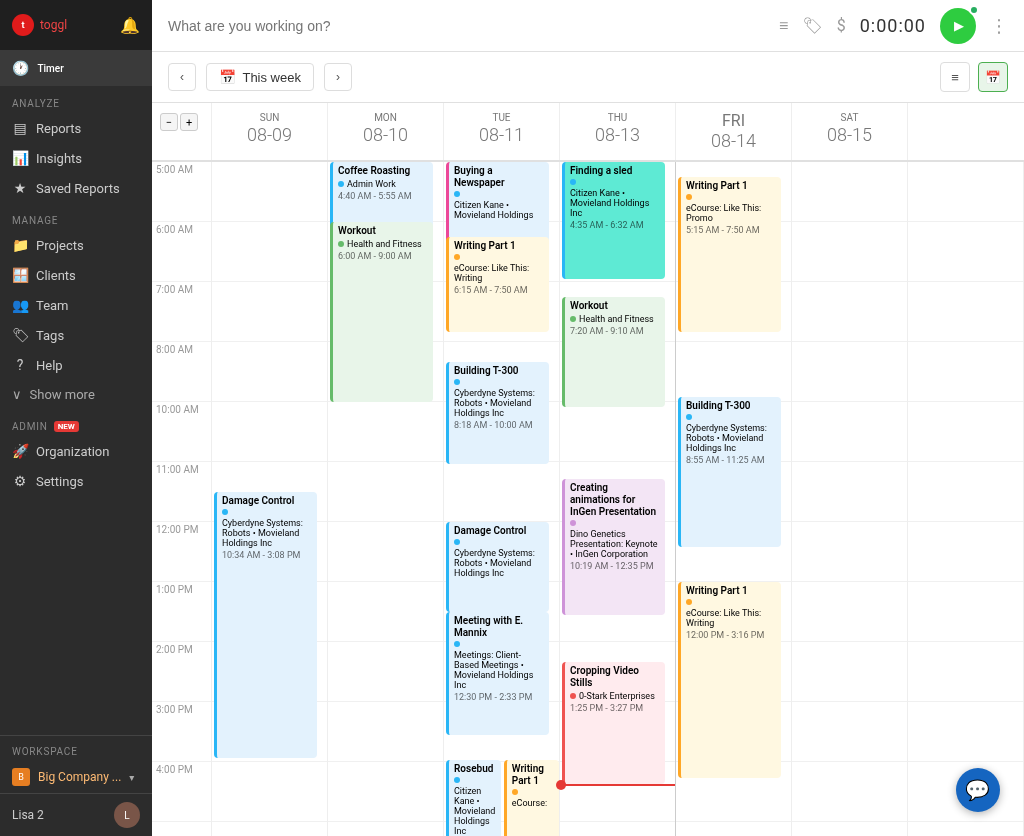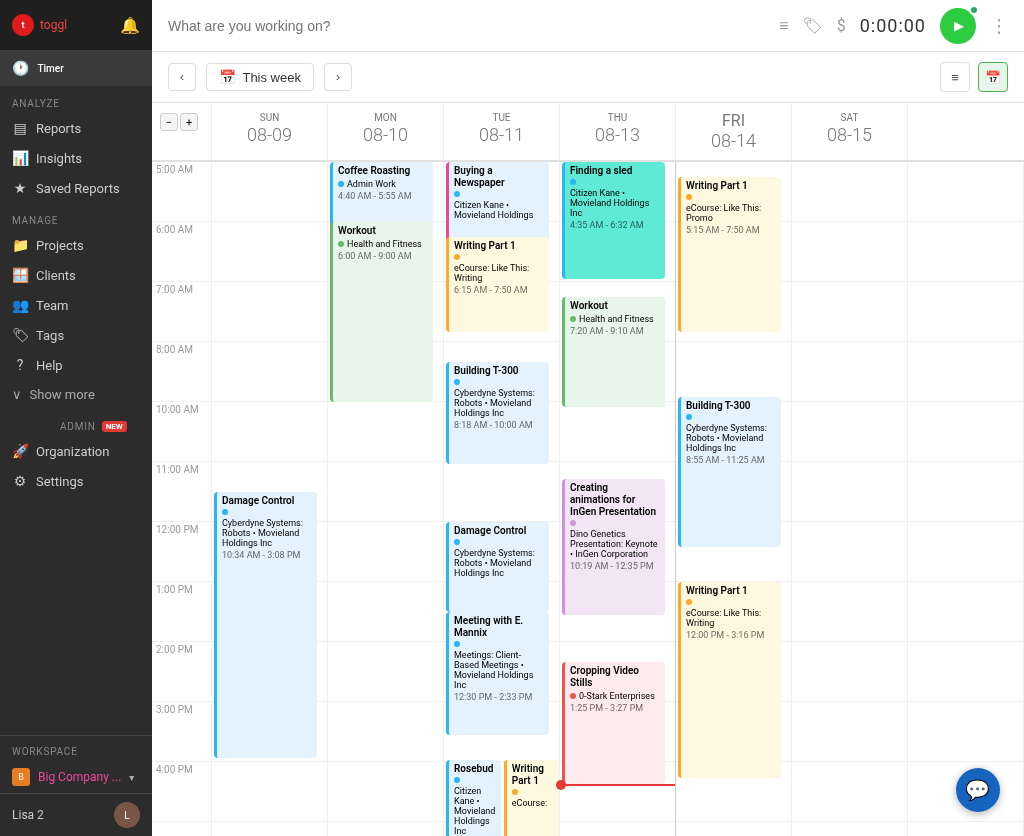--- a/index.html
+++ b/index.html
@@ -75,21 +75,20 @@
       cursor: pointer;
       color: #aaa;
       font-size: 13px;
     }
 
     .sidebar-admin-label {
       display: flex;
       align-items: center;
       gap: 6px;
       padding: 12px 12px 4px;
-      margin-left: 48px;
     }
     .admin-text { font-size: 10px; color: #888; text-transform: uppercase; letter-spacing: 0.8px; }
     .new-badge {
       background: #e53935;
       color: #fff;
       font-size: 8px;
       padding: 1px 4px;
       border-radius: 3px;
       font-weight: bold;
     }
@@ -112,21 +111,21 @@
       padding: 7px 12px;
       cursor: pointer;
     }
     .workspace-avatar {
       width: 18px; height: 18px;
       background: #e67e22;
       border-radius: 3px;
       display: flex; align-items: center; justify-content: center;
       font-size: 9px; color: #fff;
     }
-    .workspace-name { font-size: 12px; color: #ec4899; }
+    .workspace-name { font-size: 12px; color: #fdba74; }
 
     .user-bar {
       display: flex;
       align-items: center;
       gap: 8px;
       padding: 8px 12px;
       border-top: 1px solid #444;
     }
     .user-name { font-size: 12px; color: #ccc; flex: 1; }
     .user-avatar {

